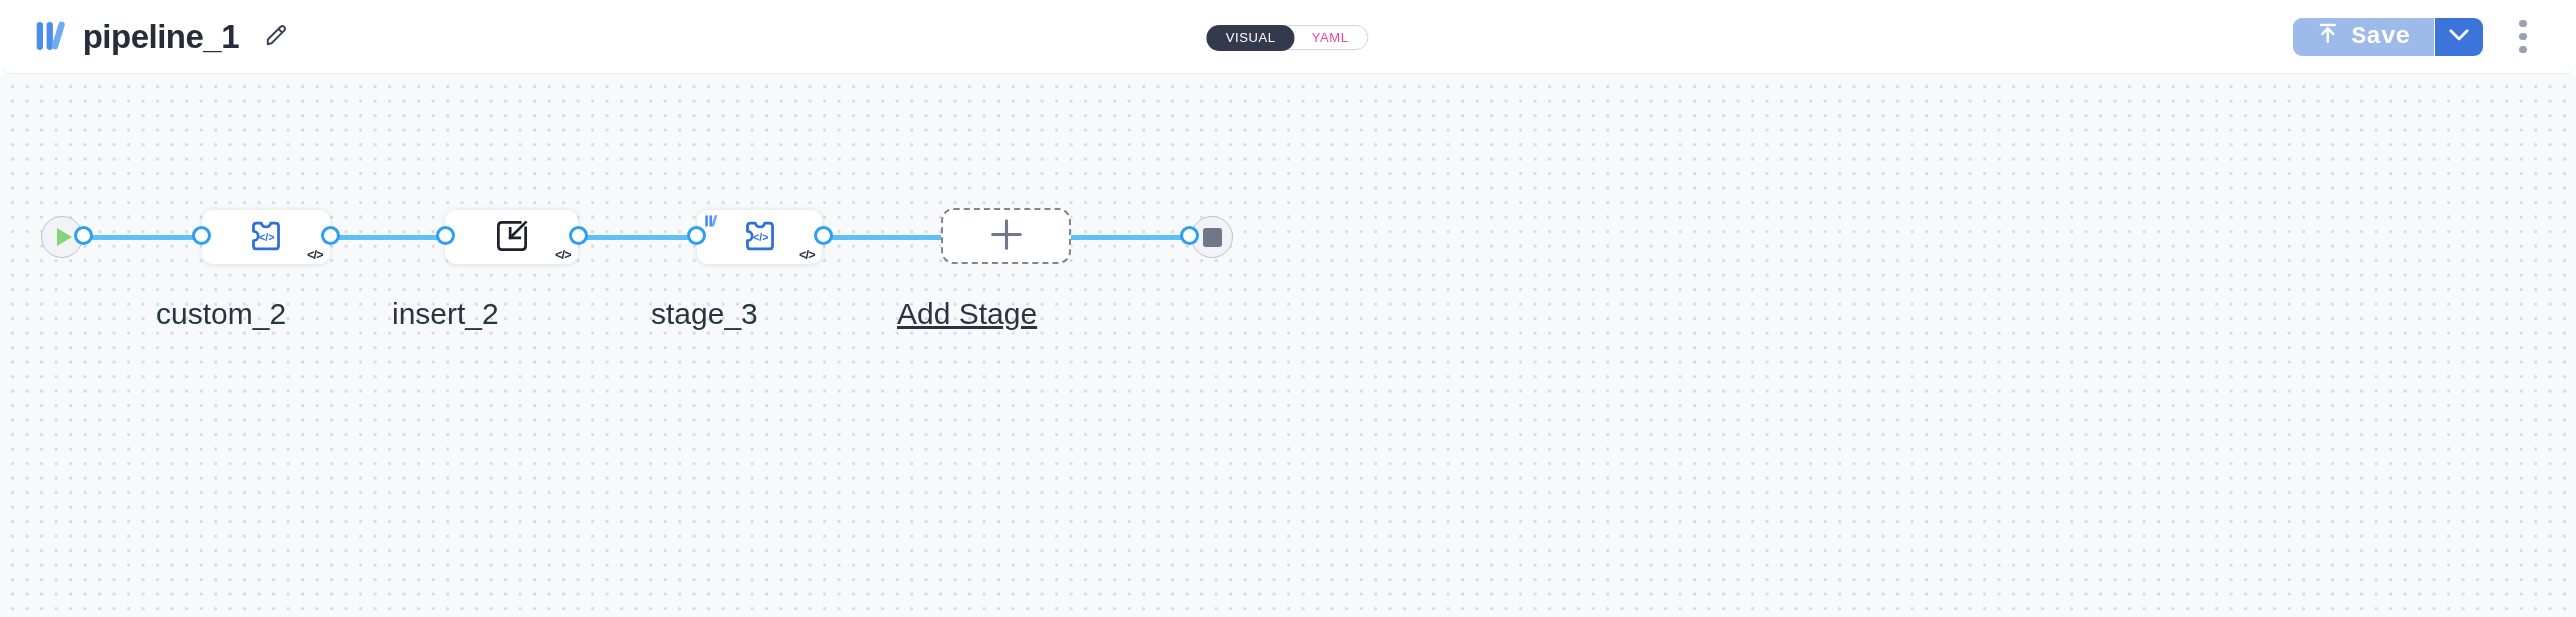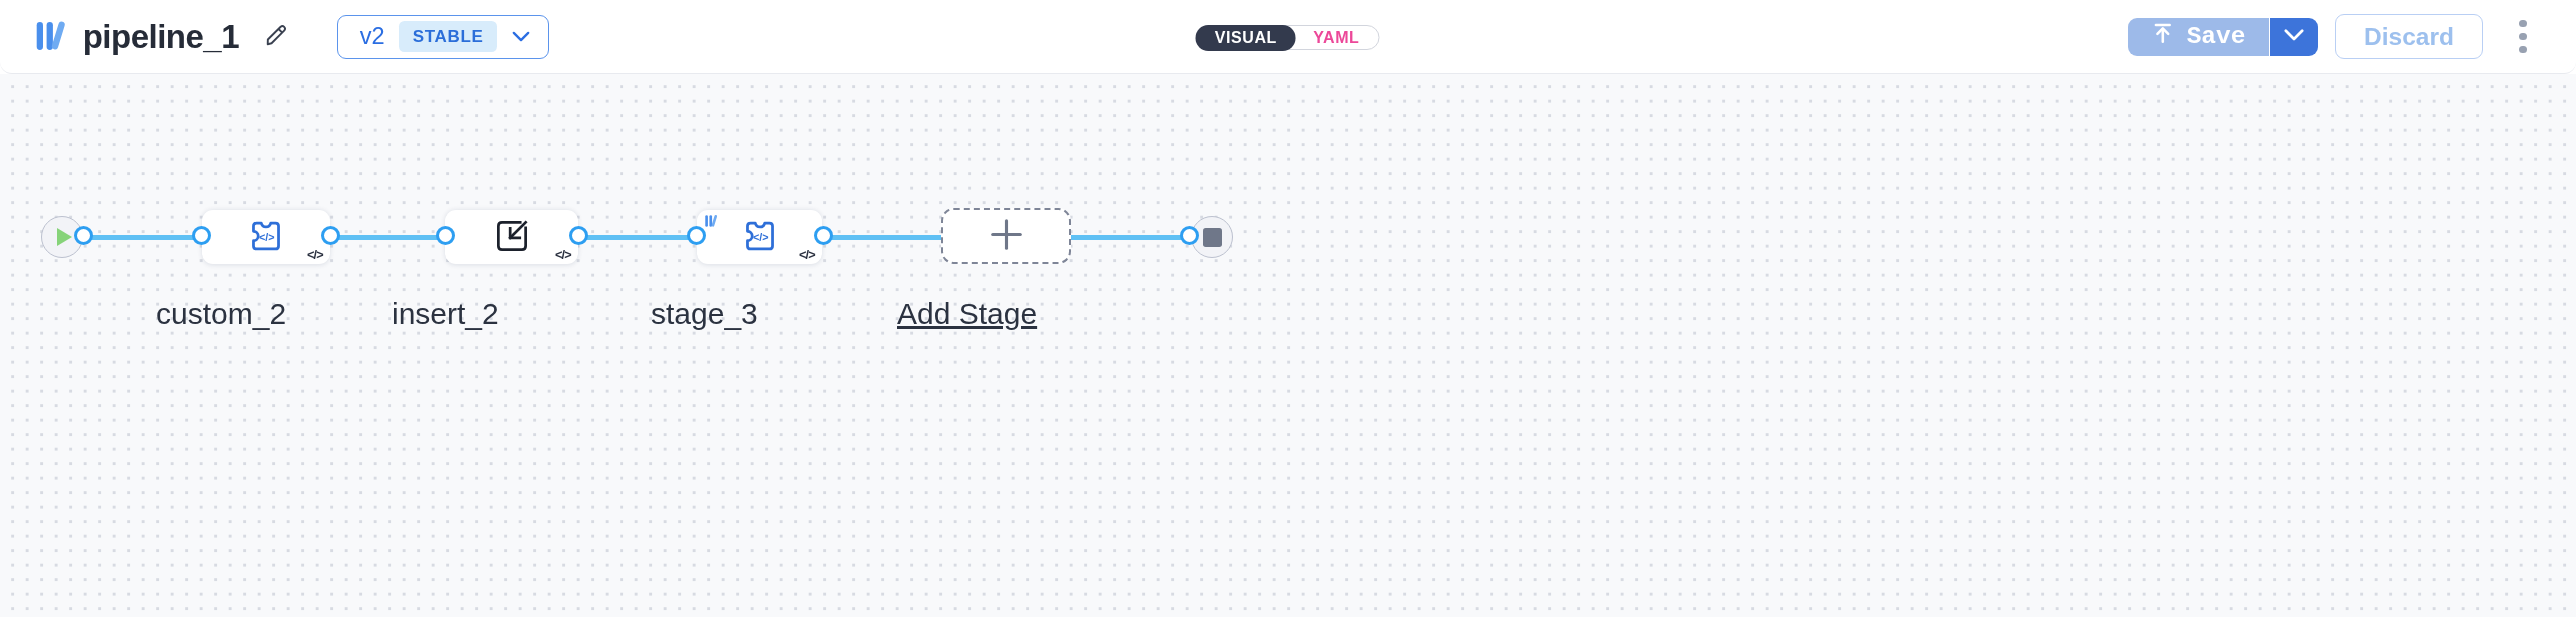--- a/index.html
+++ b/index.html
@@ -18,22 +18,22 @@
   .version-btn { margin-left:47px; height:44px; display:flex; align-items:center; gap:14.5px;
                  padding:0 18px 0 22px; background:#fff; border:1.8px solid #5b94ec;
                  border-radius:9px; cursor:pointer; }
   .version-label { font-size:23.6px; color:#2b6ee2; }
   .version-badge { font-size:17px; font-weight:700; color:#2b6ed9; background:#d8ecfb;
                    padding:5.4px 13.6px; border-radius:5.4px; letter-spacing:0.7px; }
 
   .view-toggle { position:absolute; left:50%; top:25.4px; transform:translateX(-50%);
                  display:flex; align-items:stretch; height:24.5px; background:#fff;
                  border:1.8px solid #d2d5dd; border-radius:13.6px; }
-  .toggle-seg { display:flex; align-items:center; padding:0 19px; font-size:16px;
-                font-weight:700; letter-spacing:0.6px; cursor:pointer; }
+  .toggle-seg { display:flex; align-items:center; padding:0 19px; font-size:13px;
+                font-weight:400; letter-spacing:0.6px; cursor:pointer; }
   .toggle-seg.active { background:#333a4d; color:#ffffff; border-radius:12.7px; margin:-1.8px; }
   .toggle-seg.inactive { color:#ec4899; }
 
   .topbar-spacer { flex:1; }
 
   .save-group { display:flex; height:38px; border-radius:9px; overflow:hidden;font-family:Liberation Mono, monospace; }
   .save-main { background:#9dbae9; color:#fff; font-weight:700; font-size:24.5px;
                display:flex; align-items:center; gap:11.8px; padding:0 23.6px;
                border-right:1.8px solid #ffffff; cursor:pointer; }
   .save-caret { background:#3d74da; width:48px; display:flex; align-items:center;
@@ -100,29 +100,20 @@
 
     <div class="edit-btn">
       <span>
         <svg width="27" height="27" viewBox="0 0 24 24" fill="none" stroke="#3a4150" stroke-width="1.7" stroke-linejoin="round">
           <path d="M4.2 19.8l3.4-.9L19 7.5a2.35 2.35 0 0 0-3.3-3.3L4.3 15.6z"></path>
           <path d="M13.8 6.2l3.3 3.3"></path>
         </svg>
       </span>
     </div>
 
-    <div class="version-btn">
-      <span class="version-label">v2</span>
-      <span class="version-badge">STABLE</span>
-      <span>
-        <svg width="18" height="11" viewBox="0 0 20 12" fill="none" stroke="#2b6ee2" stroke-width="2.6" stroke-linecap="round" stroke-linejoin="round">
-          <path d="M2 2l8 8 8-8"></path>
-        </svg>
-      </span>
-    </div>
 
     <div class="view-toggle">
       <div class="toggle-seg active">VISUAL</div>
       <div class="toggle-seg inactive">YAML</div>
     </div>
 
     <div class="topbar-spacer"></div>
 
     <div class="save-group">
       <div class="save-main">
@@ -137,21 +128,20 @@
       </div>
       <div class="save-caret">
         <span>
           <svg width="20" height="11.8" viewBox="0 0 22 13" fill="none" stroke="#ffffff" stroke-width="3" stroke-linecap="round" stroke-linejoin="round">
             <path d="M2 2l9 9 9-9"></path>
           </svg>
         </span>
       </div>
     </div>
 
-    <div class="discard-btn">Discard</div>
 
     <div class="kebab-btn">
       <span style="display:flex;flex-direction:column;gap:5.4px;">
         <i></i>
           <i></i>
           <i></i>
       </span>
     </div>
   </div>
 

